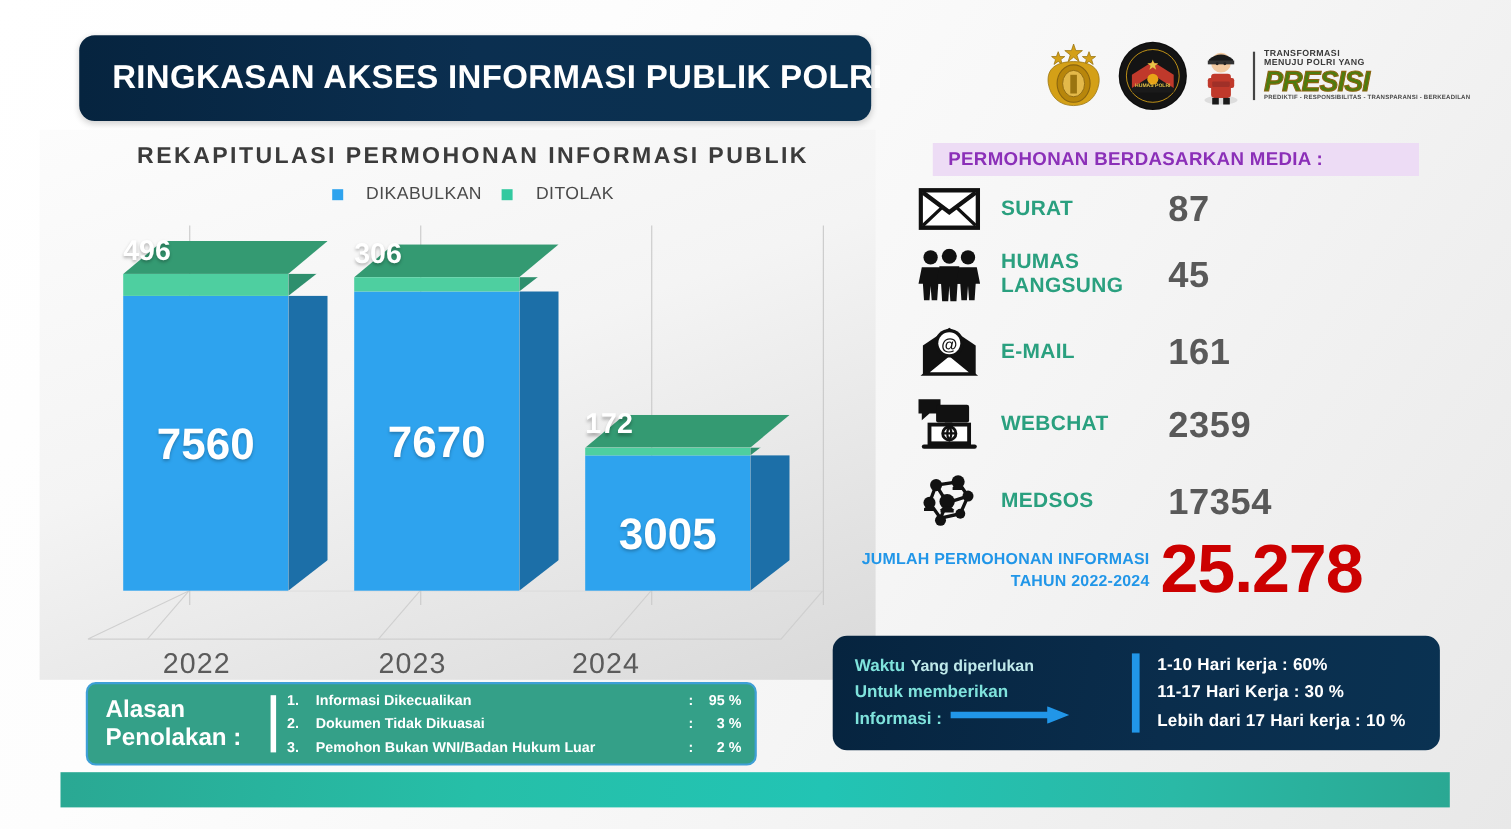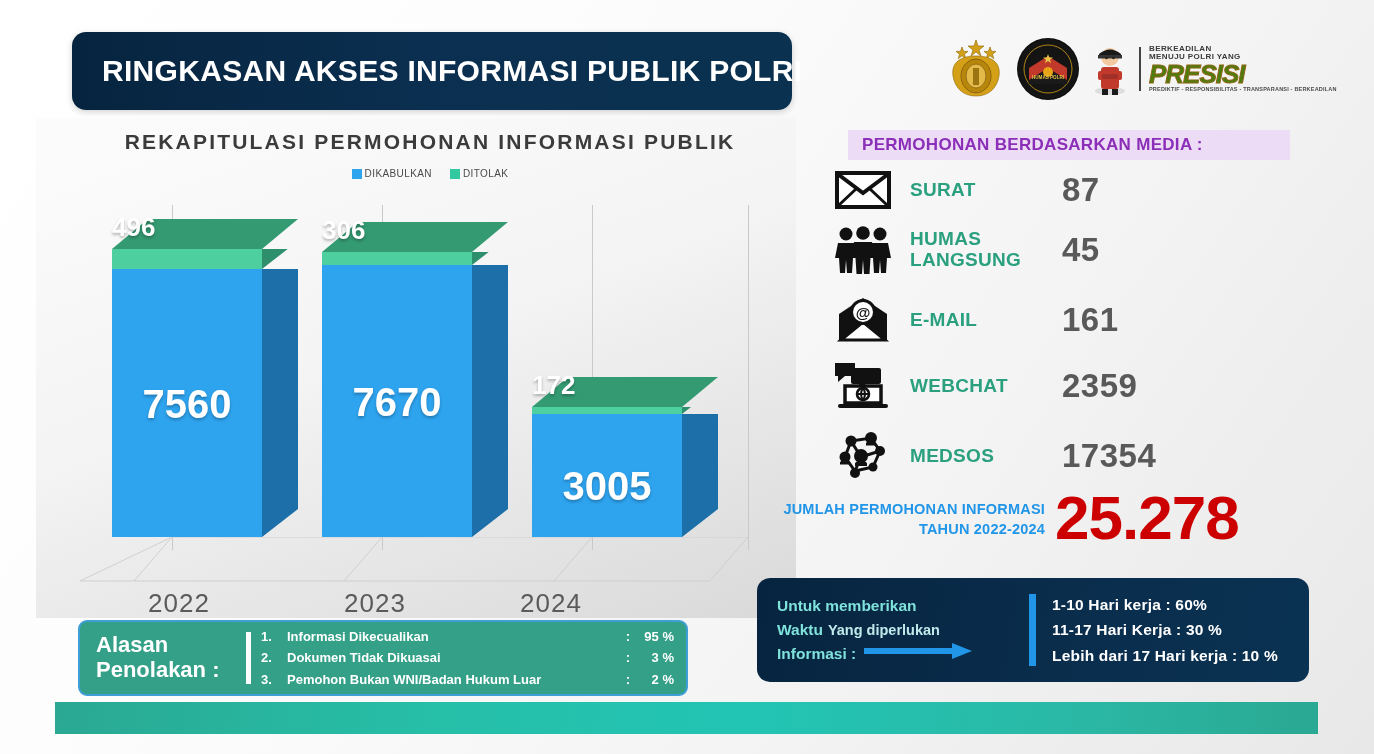--- a/index.html
+++ b/index.html
@@ -47,21 +47,21 @@
   .presisi-big{font-size:26px;font-weight:bold;font-style:italic;letter-spacing:-1px;
      color:#4d7c0f;-webkit-text-stroke:1px #8a6510;}
   .presisi-l3{font-size:5.5px;font-weight:bold;color:#4a4a4a;letter-spacing:.2px;}
 
   
   .chart-title{
     position:absolute;left:110px;top:130px;width:640px;
     text-align:center;color:#3b3b3b;font-weight:bold;font-size:21px;letter-spacing:2.2px;
   }
   .legend{position:absolute;left:110px;top:168px;width:640px;display:flex;justify-content:center;gap:18px;}
-  .lg{display:flex;align-items:center;gap:3px;font-size:10px;color:#4a4a4a;letter-spacing:.4px;}
+  .lg{display:flex;align-items:center;gap:21px;font-size:16px;color:#4a4a4a;letter-spacing:.4px;}
   .lg i{width:10px;height:10px;display:inline-block;}
 
   
   .plot{position:absolute;left:60px;top:195px;width:700px;height:390px;}
   .gridline{position:absolute;width:1px;background:#c9c9c9;top:10px;height:345px;}
   .floor{position:absolute;left:0;bottom:0;width:700px;height:48px;}
   .floor svg{display:block;}
 
   .bar{position:absolute;bottom:48px;}
   .bar .front{position:absolute;left:0;bottom:0;width:150px;background:#2ea3ee;}
@@ -189,21 +189,21 @@
         <path d="M10 13 Q21 4 32 13 L32 16 L10 16 Z" fill="#1a1a1a"></path>
         <rect x="9" y="14" width="24" height="3.5" fill="#333"></rect>
         <circle cx="17.5" cy="17" r="1.3" fill="#222"></circle>
         <circle cx="24.5" cy="17" r="1.3" fill="#222"></circle>
         <rect x="13" y="33" width="16" height="5" rx="1" fill="#a03028"></rect>
         <rect x="13" y="48" width="6" height="6" fill="#1a1a1a"></rect>
         <rect x="23" y="48" width="6" height="6" fill="#1a1a1a"></rect>
       </svg>
       <div style="width:2px;height:44px;background:#444;margin:0 4px;"></div>
       <div class="presisi-txt">
-        <div class="presisi-l1">BERKEADILAN</div>
+        <div class="presisi-l1">TRANSFORMASI</div>
         <div class="presisi-l2">MENUJU POLRI YANG</div>
         <div class="presisi-big">PRESISI</div>
         <div class="presisi-l3">PREDIKTIF - RESPONSIBILITAS - TRANSPARANSI - BERKEADILAN</div>
       </div>
     </div>
   </div>
 
   <div class="chart-title">REKAPITULASI PERMOHONAN INFORMASI PUBLIK</div>
   <div class="legend">
     <div class="lg">
@@ -384,25 +384,25 @@
         <span class="al-t">Pemohon Bukan WNI/Badan Hukum Luar</span>
         <span class="al-c">:</span>
         <span class="al-p">2 %</span>
       </div>
     </div>
   </div>
 
   <div class="waktu">
     <div class="waktu-left">
       <div class="wl-row">
-        <span>Untuk memberikan</span>
-      </div>
-      <div class="wl-row">
         <span>Waktu</span>
         <span class="light">Yang diperlukan</span>
+      </div>
+      <div class="wl-row">
+        <span>Untuk memberikan</span>
       </div>
       <div class="wl-row">
         <span>Informasi :</span>
         <span class="arrow">
           <svg width="108" height="16" viewBox="0 0 108 16">
             <path d="M0 5 H88 V0 L108 8 L88 16 V11 H0 Z" fill="#2196e8"></path>
           </svg>
         </span>
       </div>
     </div>

